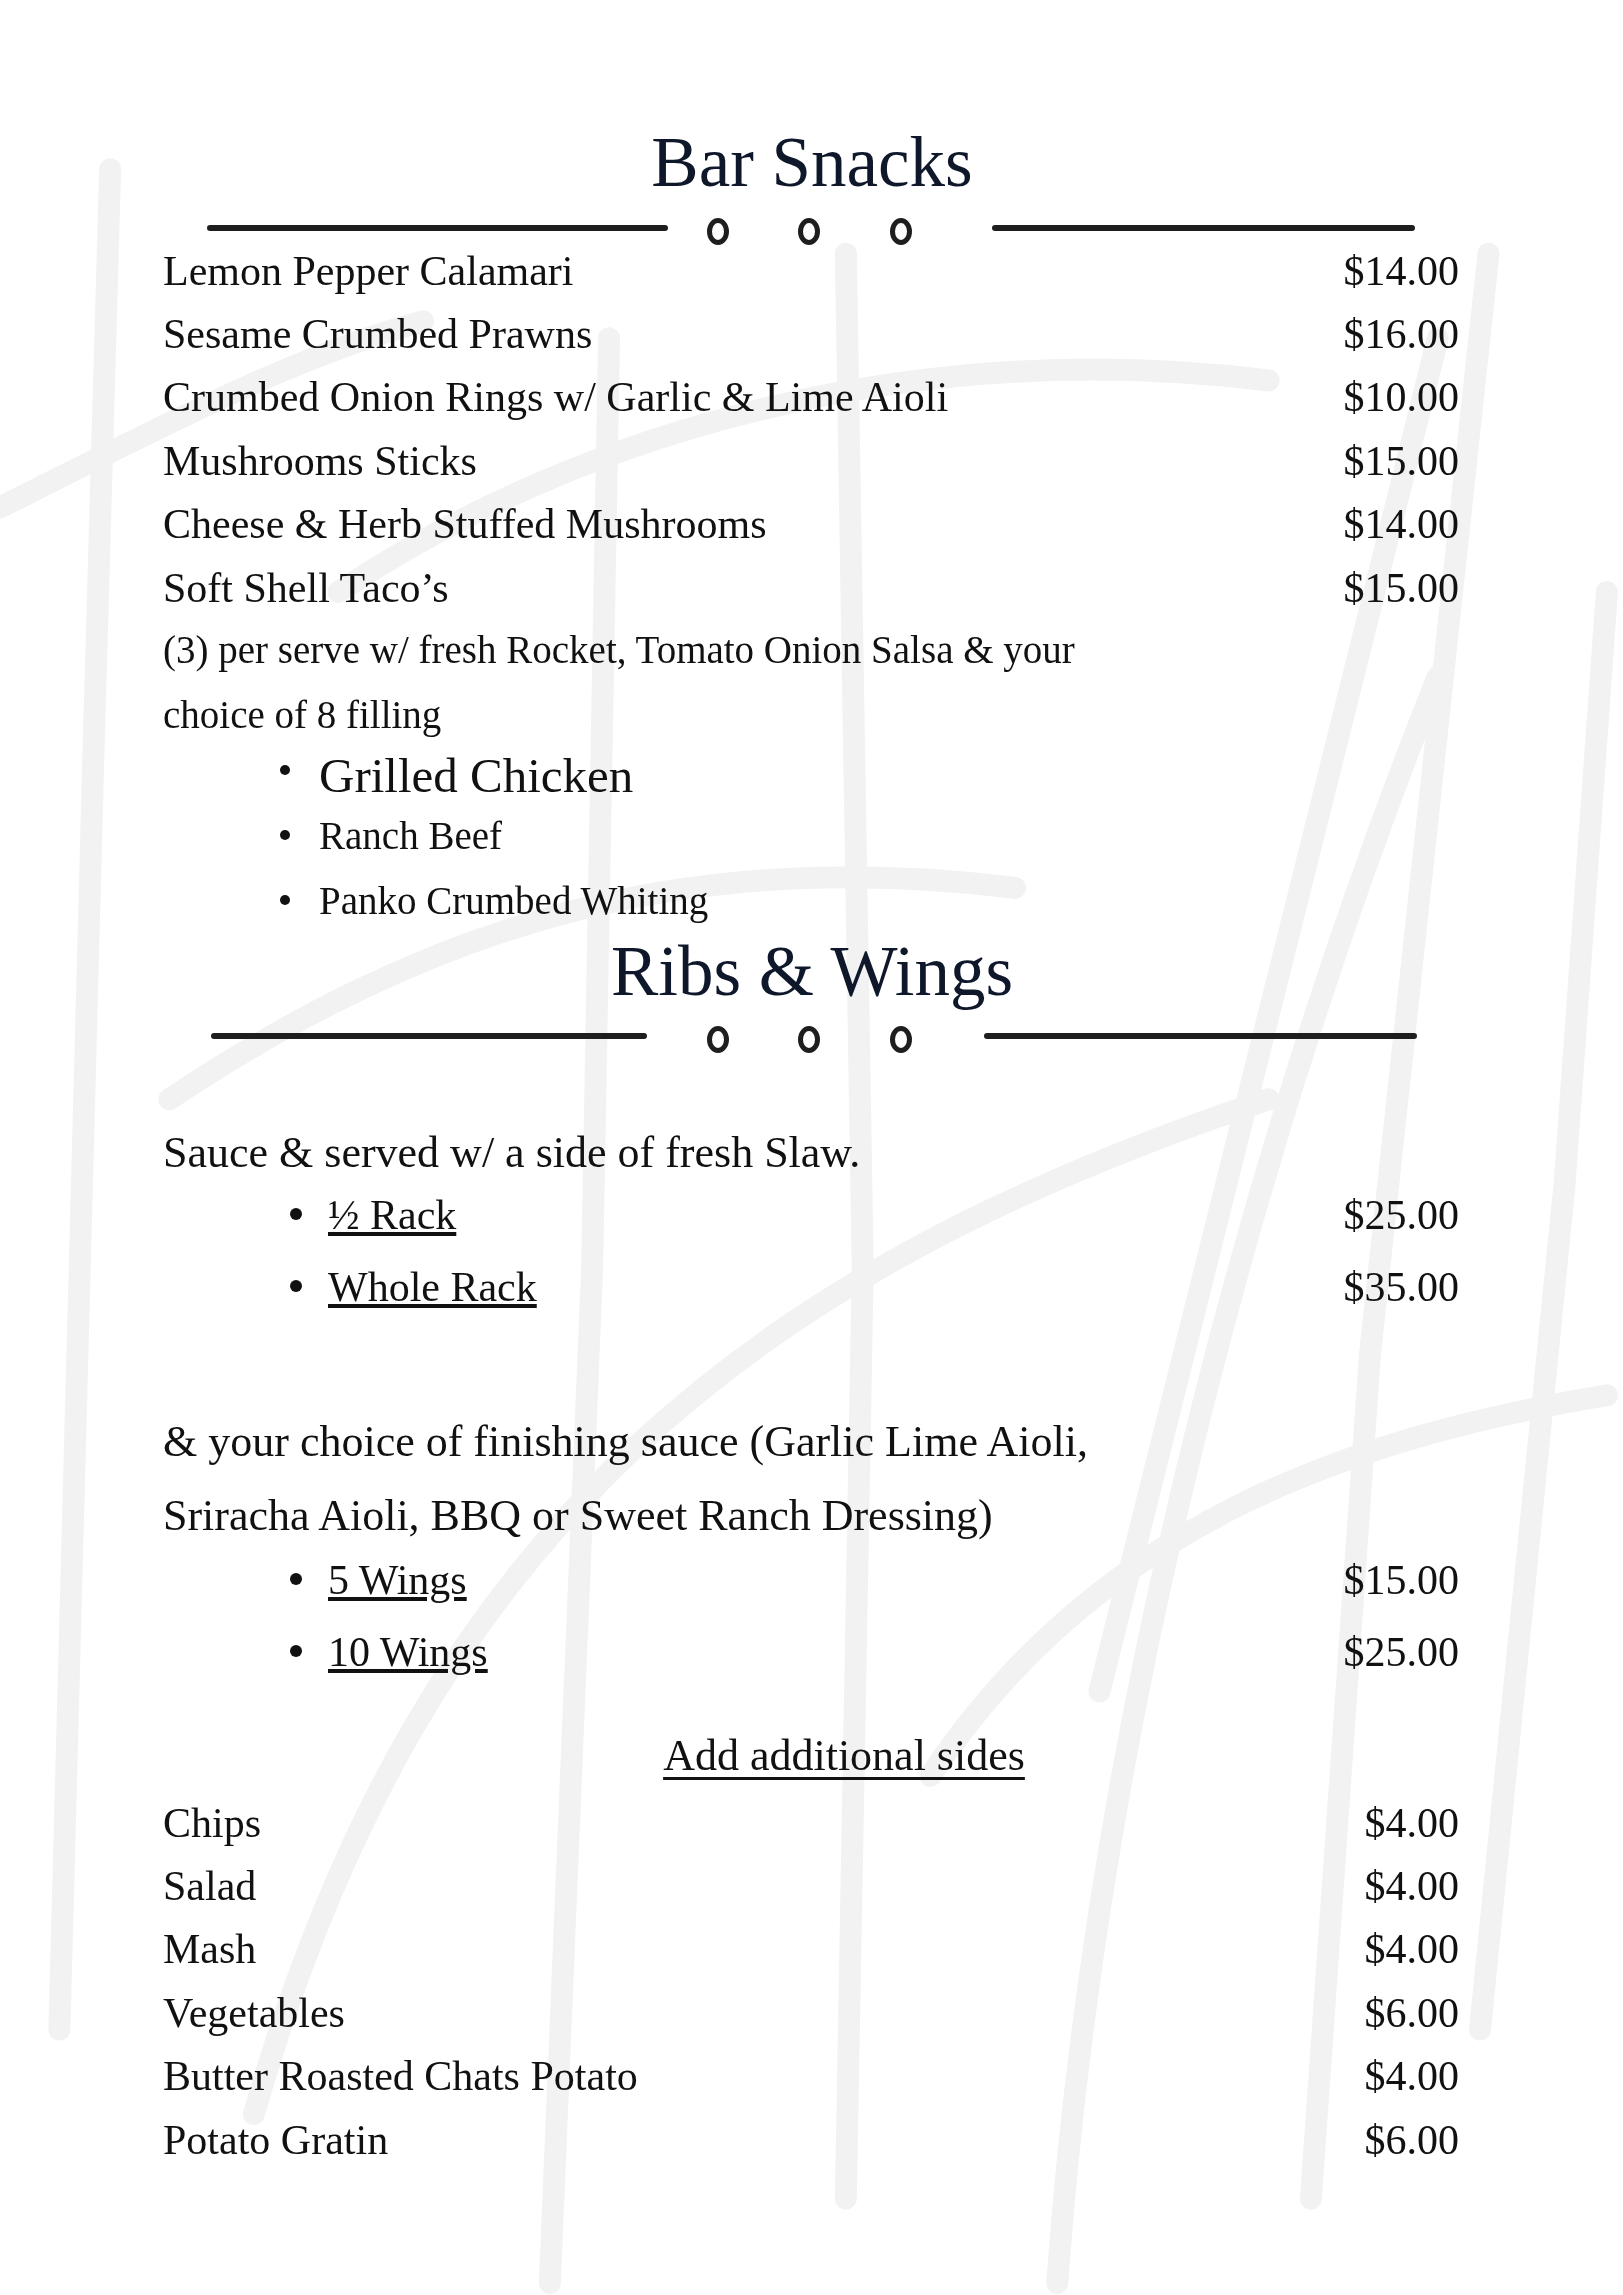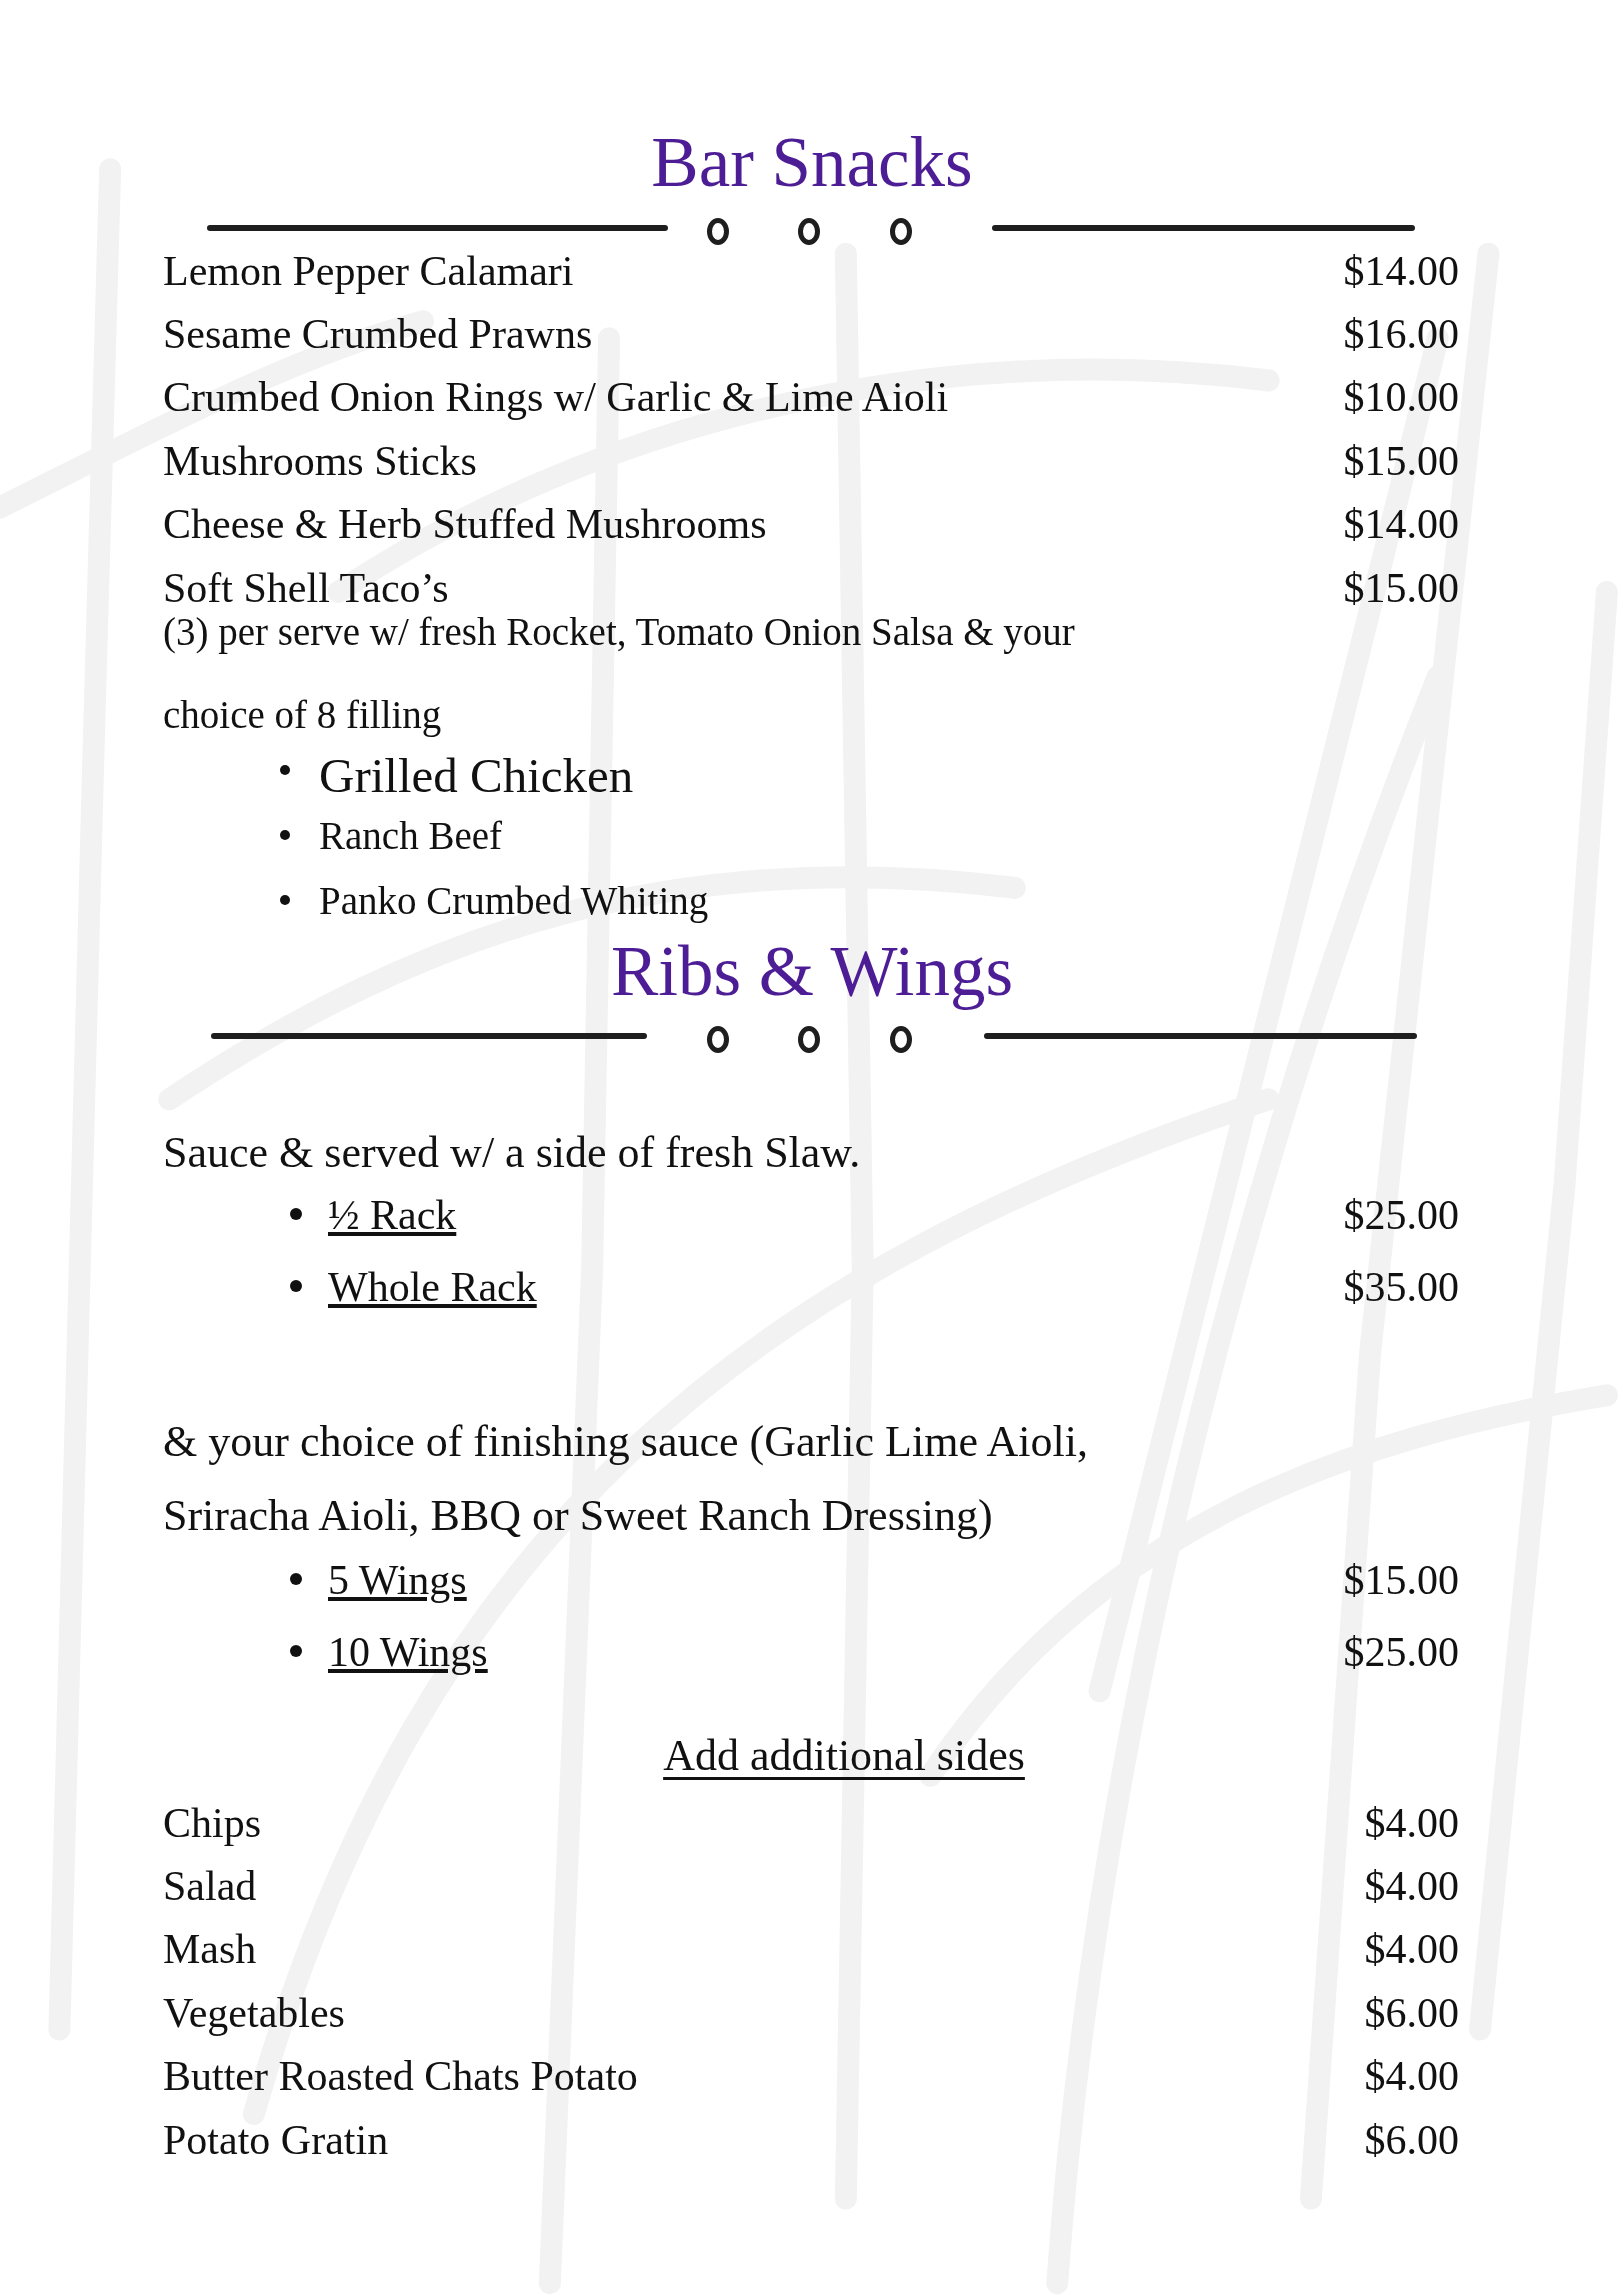--- a/index.html
+++ b/index.html
@@ -7,21 +7,21 @@
     width: 1624px; height: 2295px; position: relative; overflow: hidden;
     background: #ffffff;
     font-family: "DejaVu Serif", "Liberation Serif", serif;
     color: #111111;
   }
   .bg { position: absolute; inset: 0; z-index: 0; }
   .page { position: absolute; inset: 0; z-index: 1; }
 
   .section-title {
     position: absolute; left: 0; width: 1624px; text-align: center;
-    font-size: 71px; line-height: 1; color: #4c1d95;
+    font-size: 71px; line-height: 1; color: #0f172a;
     font-family: "Liberation Serif", "DejaVu Serif", serif;
   }
   .divider { position: absolute; left: 0; width: 1624px; height: 34px; }
   .divider .line {
     position: absolute; height: 6px; background: #1e1e1e; border-radius: 3.4px; top: 13.5px;
   }
   .divider .ring {
     position: absolute; top: 6.8px; width: 12px; height: 17px;
     border: 5px solid #1e1e1e; border-radius: 50%; background: #fff;
   }
@@ -105,21 +105,21 @@
   </div>
   <div class="row" style="top:503px">
     <span class="name">Cheese &amp; Herb Stuffed Mushrooms</span>
     <span class="price">$14.00</span>
   </div>
   <div class="row" style="top:567px">
     <span class="name">Soft Shell Taco’s</span>
     <span class="price">$15.00</span>
   </div>
 
-  <div class="desc" style="top:612px">(3) per serve w/ fresh Rocket, Tomato Onion Salsa &amp; your</div>
+  <div class="desc" style="top:630px">(3) per serve w/ fresh Rocket, Tomato Onion Salsa &amp; your</div>
   <div class="desc" style="top:695px">choice of 8 filling</div>
 
   <div class="row sub2" style="top:751px">
     <span class="bullet"></span>
     <span class="name" style="font-size:49px">Grilled Chicken</span>
   </div>
   <div class="row sub2" style="top:816px">
     <span class="bullet"></span>
     <span class="name" style="font-size:39px">Ranch Beef</span>
   </div>

